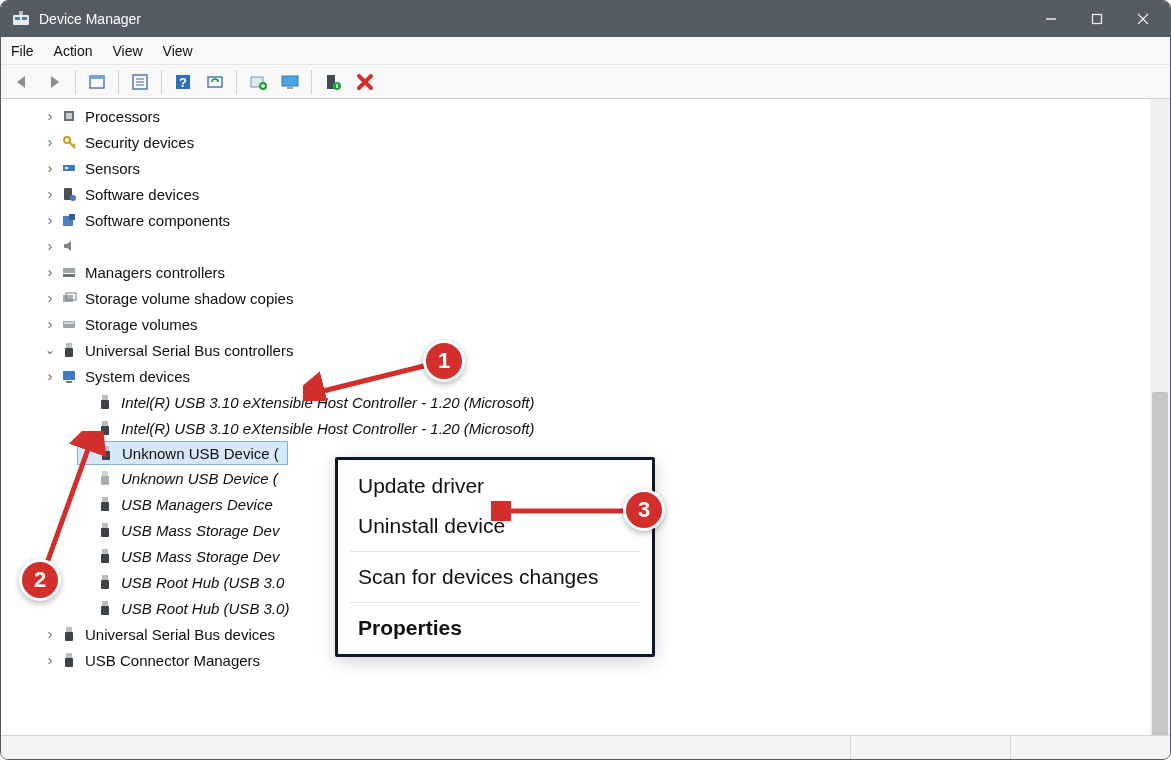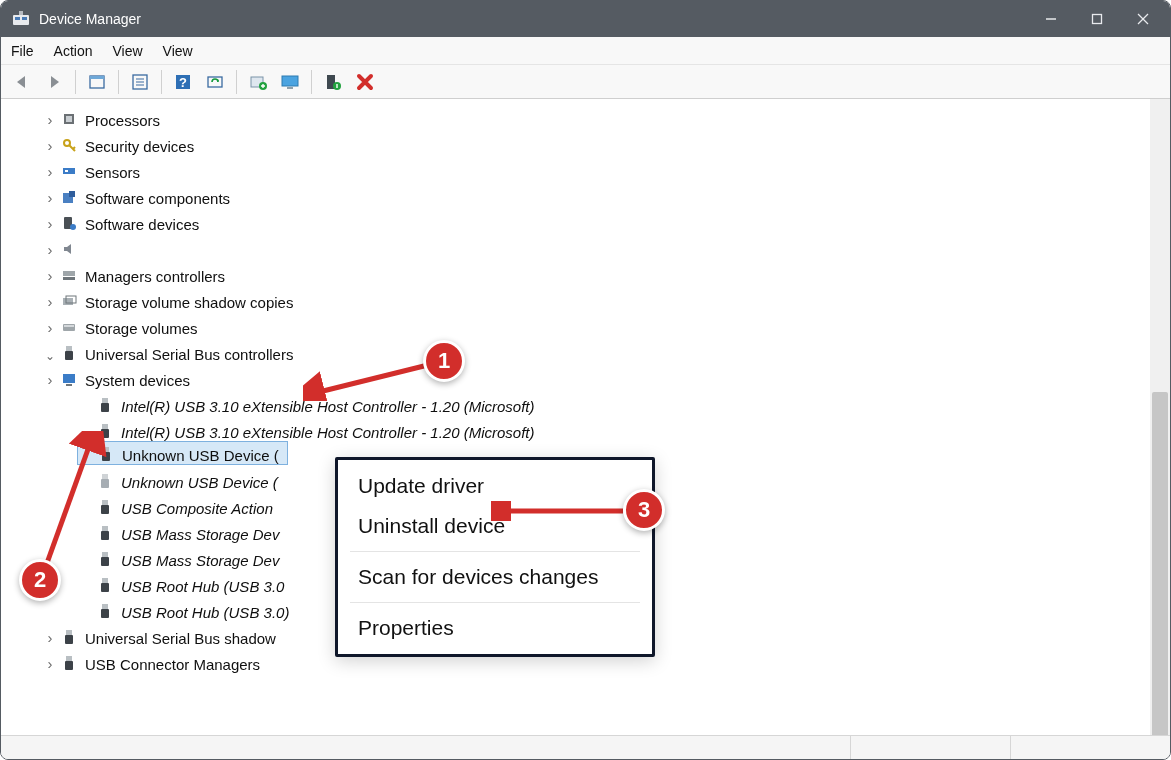--- a/index.html
+++ b/index.html
@@ -20,37 +20,37 @@
 .menubar .menuitem { padding: 0 10px; font-size: 14px; color: #111; display: flex; align-items: center; }
 
 
 .toolbar { height: 34px; background: #f8f8f8; border-bottom: 1px solid #cfcfcf; display: flex; align-items: center; padding: 0 6px; gap: 2px; }
 .toolbar .sep { width: 1px; height: 24px; background: #d0d0d0; margin: 0 4px; }
 .toolbar .tbtn { width: 30px; height: 28px; display: flex; align-items: center; justify-content: center; border-radius: 2px; }
 
 
 .content { flex: 1; position: relative; background: #fff; overflow: hidden; }
 .tree { padding: 4px 0 4px 6px; font-size: 15px; color: #0f0f0f; overflow: auto; height: calc(100% - 24px); }
-.node { display: flex; align-items: flex-end; height: 26px; white-space: nowrap; }
+.node { display: flex; align-items: center; height: 26px; white-space: nowrap; }
 .node .chev { width: 18px; text-align: center; color: #6a6a6a; font-size: 12px; }
 .node .chev.open::before { content: "⌄"; display:inline-block; }
 .node .chev.closed::before { content: "›"; display:inline-block; font-size:15px; position:relative; top:-1px;}
 .node .chev.none { visibility: hidden; }
 .node .ic { width: 20px; height: 20px; margin-right: 6px; display:flex; align-items:center; justify-content:center; }
 .node.selected { background: #d6e8f7; border: 1px solid #7eb1df; height:24px; padding-right:8px; }
 .node .label { }
 
 .indent1 { padding-left: 34px; }
 .indent2 { padding-left: 70px; font-style: italic; }
 
 
 .context-menu { position: absolute; background: #fff; border: 3px solid #0f172a; box-shadow: 0 4px 18px rgba(0,0,0,0.18); padding: 6px 0; font-size: 21px; width: 320px; border-radius:2px; }
 .context-menu .cmitem { padding: 8px 20px; color: #111; }
 .context-menu .cmsep { height: 1px; background: #e4e4e4; margin: 5px 12px; }
-.context-menu .cmbold { font-weight: 400; }
+.context-menu .cmbold { font-weight: 700; }
 
 
 .statusbar { height: 24px; border-top: 1px solid #d6d6d6; background: #f5f5f5; display:flex; }
 .statusbar .cell { border-left:1px solid #d6d6d6; height:100%; }
 
 
 .fake-scroll { position:absolute; right:2px; top:293px; width:16px; height:398px; background:#c6c6c6; border-radius:2px; }
 .fake-scroll-track { position:absolute; right:0; top:0; width:20px; height:100%; background:#f0f0f0; }
 
 
@@ -204,36 +204,36 @@
               <rect x="4" y="7" width="3" height="2" fill="#fff"></rect>
             </svg>
           </span>
           <span class="label">Sensors</span>
         </div>
 
       <div class="node indent1">
           <span class="chev closed"></span>
           <span class="ic">
             <svg width="16" height="16">
+              <rect x="3" y="2" width="8" height="12" fill="#4a5055" rx="1"></rect>
+              <circle cx="12" cy="12" r="3" fill="#3b7cc7"></circle>
+            </svg>
+          </span>
+          <span class="label">Software devices</span>
+        </div>
+
+      <div class="node indent1">
+          <span class="chev closed"></span>
+          <span class="ic">
+            <svg width="16" height="16">
               <rect x="2" y="4" width="10" height="10" fill="#4a80c2"></rect>
               <rect x="8" y="2" width="6" height="6" fill="#2f5d9c"></rect>
             </svg>
           </span>
           <span class="label">Software components</span>
-        </div>
-
-      <div class="node indent1">
-          <span class="chev closed"></span>
-          <span class="ic">
-            <svg width="16" height="16">
-              <rect x="3" y="2" width="8" height="12" fill="#4a5055" rx="1"></rect>
-              <circle cx="12" cy="12" r="3" fill="#3b7cc7"></circle>
-            </svg>
-          </span>
-          <span class="label">Software devices</span>
         </div>
 
       <div class="node indent1">
           <span class="chev closed"></span>
           <span class="ic">
             <svg width="16" height="16">
               <path d="M3 6 h3 l4 -3 v10 l-4 -3 h-3 z" fill="#808790"></path>
             </svg>
           </span>
         </div>
@@ -338,21 +338,21 @@
           <span class="label">Unknown USB Device (</span>
         </div>
       <div class="node indent2">
           <span class="chev none"></span>
           <span class="ic">
             <svg width="12" height="16">
               <rect x="3" y="1" width="6" height="5" fill="#b9bfc3"></rect>
               <rect x="2" y="6" width="8" height="9" fill="#3c4248" rx="1"></rect>
             </svg>
           </span>
-          <span class="label">USB Composite Action</span>
+          <span class="label">USB Managers Device</span>
         </div>
       <div class="node indent2">
           <span class="chev none"></span>
           <span class="ic">
             <svg width="12" height="16">
               <rect x="3" y="1" width="6" height="5" fill="#b9bfc3"></rect>
               <rect x="2" y="6" width="8" height="9" fill="#3c4248" rx="1"></rect>
             </svg>
           </span>
           <span class="label">USB Mass Storage Dev</span>
@@ -389,21 +389,21 @@
         </div>
 
       <div class="node indent1">
           <span class="chev closed"></span>
           <span class="ic">
             <svg width="14" height="16">
               <rect x="4" y="1" width="6" height="5" fill="#b9bfc3"></rect>
               <rect x="3" y="6" width="8" height="9" fill="#3c4248" rx="1"></rect>
             </svg>
           </span>
-          <span class="label">Universal Serial Bus shadow</span>
+          <span class="label">Universal Serial Bus devices</span>
         </div>
       <div class="node indent1">
           <span class="chev closed"></span>
           <span class="ic">
             <svg width="14" height="16">
               <rect x="4" y="1" width="6" height="5" fill="#b9bfc3"></rect>
               <rect x="3" y="6" width="8" height="9" fill="#3c4248" rx="1"></rect>
             </svg>
           </span>
           <span class="label">USB Connector Managers</span>

